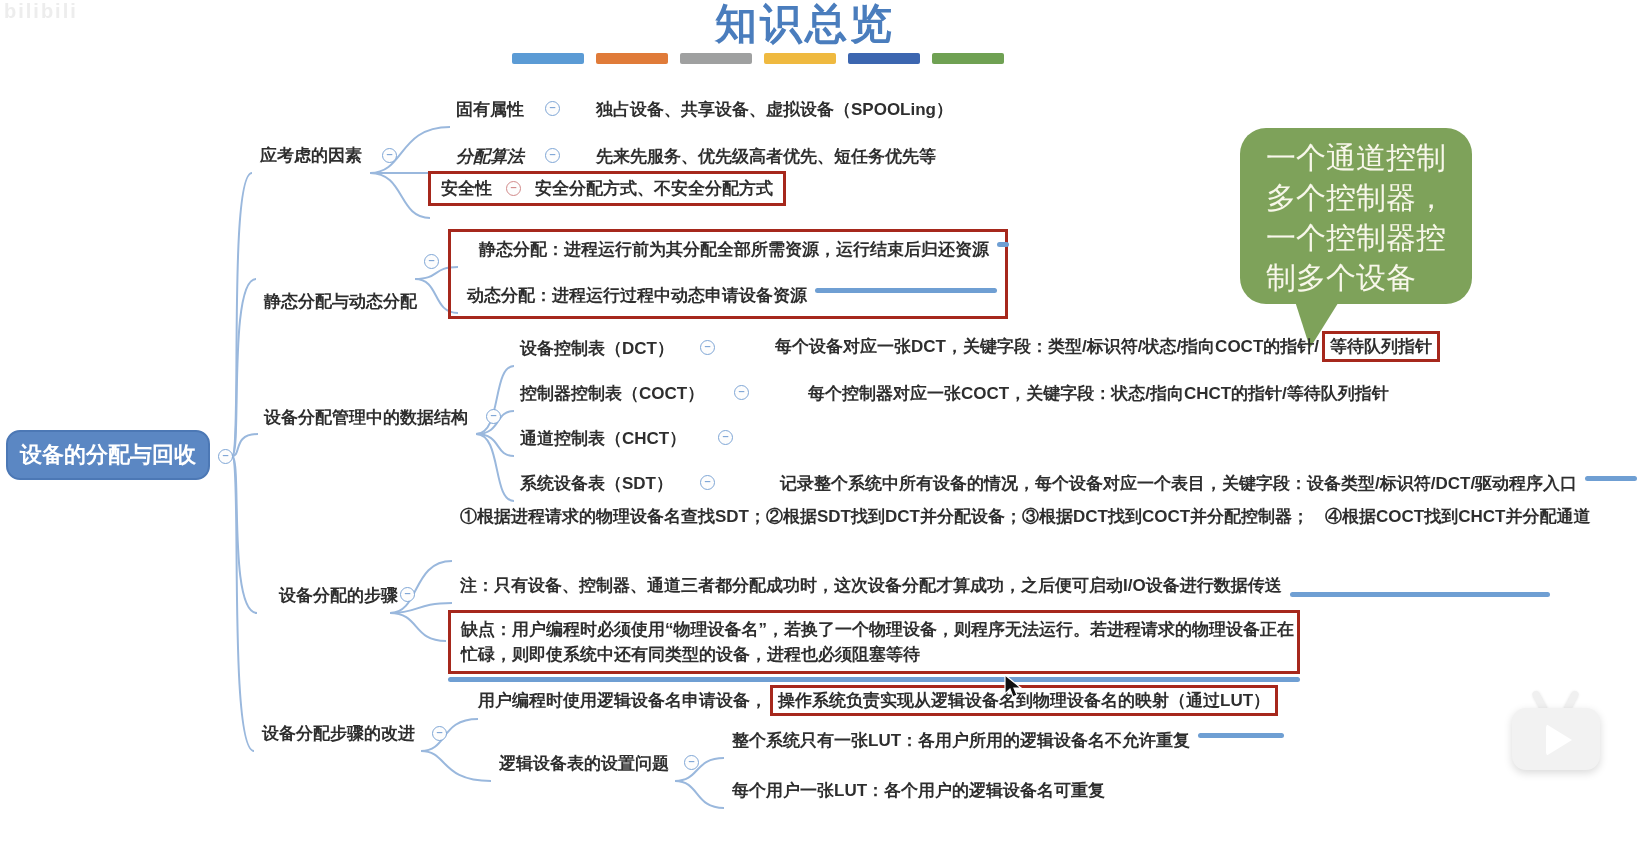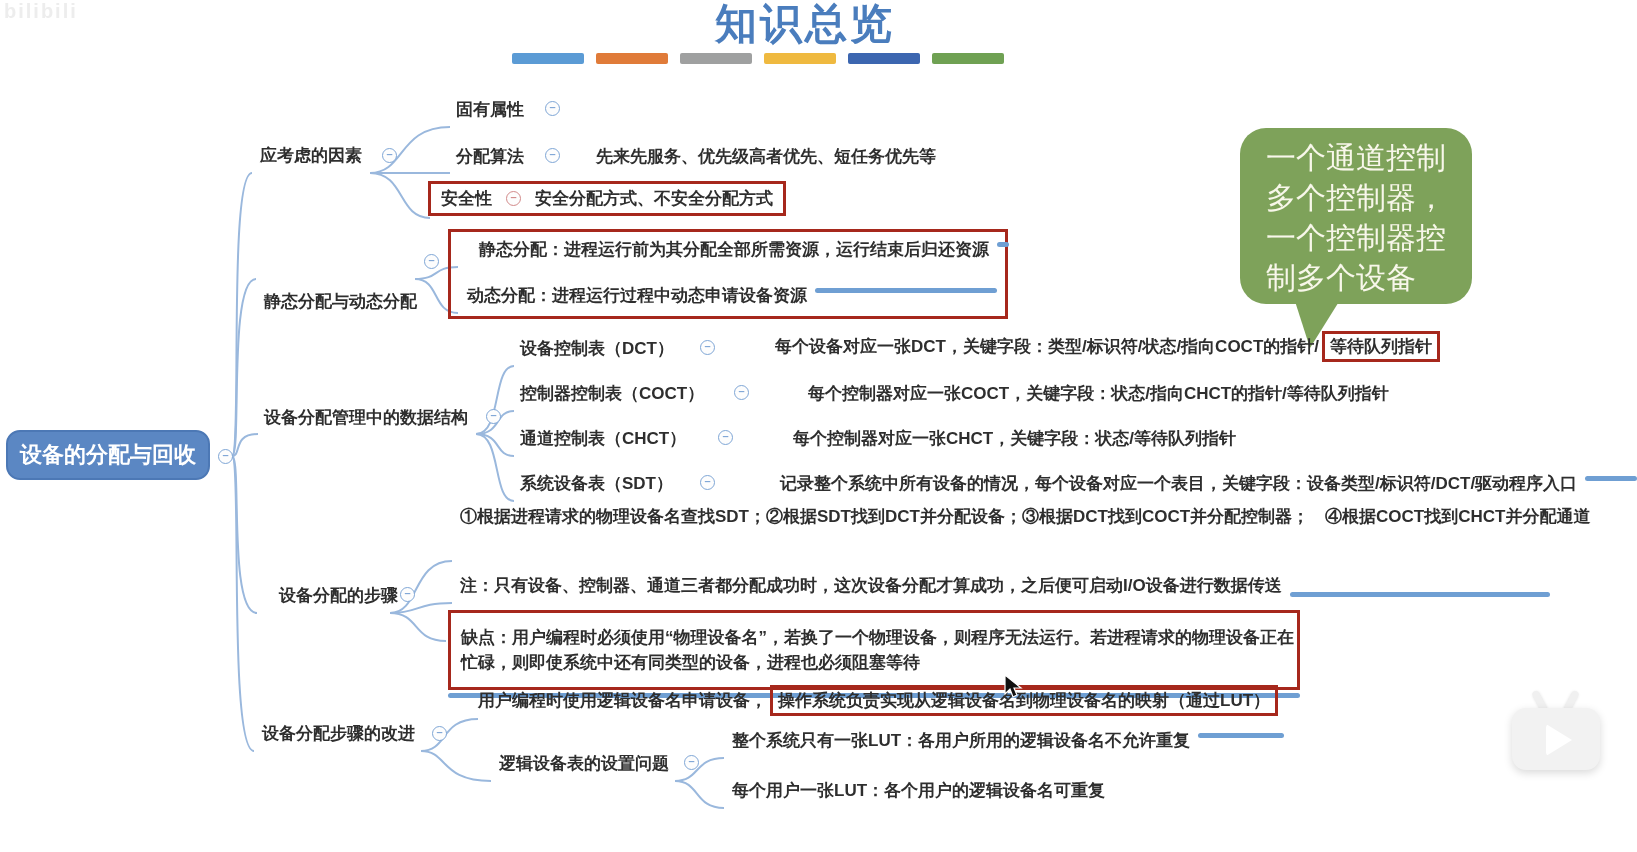--- a/index.html
+++ b/index.html
@@ -103,32 +103,36 @@
     <span class="txt">应考虑的因素</span>
     <div class="bar"></div>
   </div>
   <div class="ci" style="left:382px;top:148px;"></div>
 
   <div class="node" style="left:448px;top:99px;">
     <span class="txt">固有属性</span>
     <div class="bar"></div>
   </div>
   <div class="ci" style="left:545px;top:101px;"></div>
-
-  <div class="node" style="left:448px;top:146px;">
+  <div class="node" style="left:588px;top:99px;">
+    <span class="txt">独占设备、共享设备、虚拟设备（SPOOLing）</span>
+    <div class="bar"></div>
+  </div>
+
+  <div class="node" style="left:448px;top:146px;font-style:italic;">
     <span class="txt">分配算法</span>
     <div class="bar"></div>
   </div>
   <div class="ci" style="left:545px;top:148px;"></div>
   <div class="node" style="left:588px;top:146px;">
     <span class="txt">先来先服务、优先级高者优先、短任务优先等</span>
     <div class="bar"></div>
   </div>
 
-  <div class="node" style="left:428px;top:181px;">
+  <div class="node" style="left:428px;top:171px;">
     <div class="row redbox" style="padding:3px 10px;gap:14px;">
       <span class="t">安全性</span>
       <span class="ci red" style="position:static;"></span>
       <span class="t">安全分配方式、不安全分配方式</span>
     </div>
     <div class="bar"></div>
   </div>
 
   <div class="node" style="left:256px;top:251px;margin-top:40px;">
     <span class="txt">静态分配与动态分配</span>
@@ -174,24 +178,20 @@
   <div class="node" style="left:800px;top:383px;width:575px;">
     <span class="txt">每个控制器对应一张COCT，关键字段：状态/指向CHCT的指针/等待队列指针</span>
     <div class="bar"></div>
   </div>
 
   <div class="node" style="left:512px;top:428px;">
     <span class="txt">通道控制表（CHCT）</span>
     <div class="bar"></div>
   </div>
   <div class="ci" style="left:718px;top:430px;"></div>
-  <div class="node" style="left:785px;top:428px;width:450px;">
-    <span class="txt">每个控制器对应一张CHCT，关键字段：状态/等待队列指针</span>
-    <div class="bar"></div>
-  </div>
 
   <div class="node" style="left:512px;top:473px;">
     <span class="txt">系统设备表（SDT）</span>
     <div class="bar"></div>
   </div>
   <div class="ci" style="left:700px;top:475px;"></div>
   <div class="node" style="left:772px;top:473px;width:865px;">
     <span class="txt">记录整个系统中所有设备的情况，每个设备对应一个表目，关键字段：设备类型/标识符/DCT/驱动程序入口</span>
     <div class="bar"></div>
   </div>
@@ -207,21 +207,21 @@
     <span class="txt" style="line-height:26px;">④根据COCT找到CHCT并分配通道</span>
     <div class="bar"></div>
   </div>
 
   <div class="node" style="left:452px;top:575px;width:1098px;align-items:flex-end;">
     <span class="txt">注：只有设备、控制器、通道三者都分配成功时，这次设备分配才算成功，之后便可启动I/O设备进行数据传送</span>
     <div class="bar"></div>
   </div>
 
   <div id="drawback">
-    <div class="redbox" style="padding:12px 10px;">
+    <div class="redbox" style="padding:4px 10px;">
       <div class="t" style="line-height:25px;">缺点：用户编程时必须使用“物理设备名”，若换了一个物理设备，则程序无法运行。若进程请求的物理设备正在</div>
       <div class="t" style="line-height:25px;">忙碌，则即使系统中还有同类型的设备，进程也必须阻塞等待</div>
     </div>
     <div class="bar"></div>
   </div>
 
   <div class="node" style="left:254px;top:723px;">
     <span class="txt">设备分配步骤的改进</span>
     <div class="bar"></div>
   </div>

